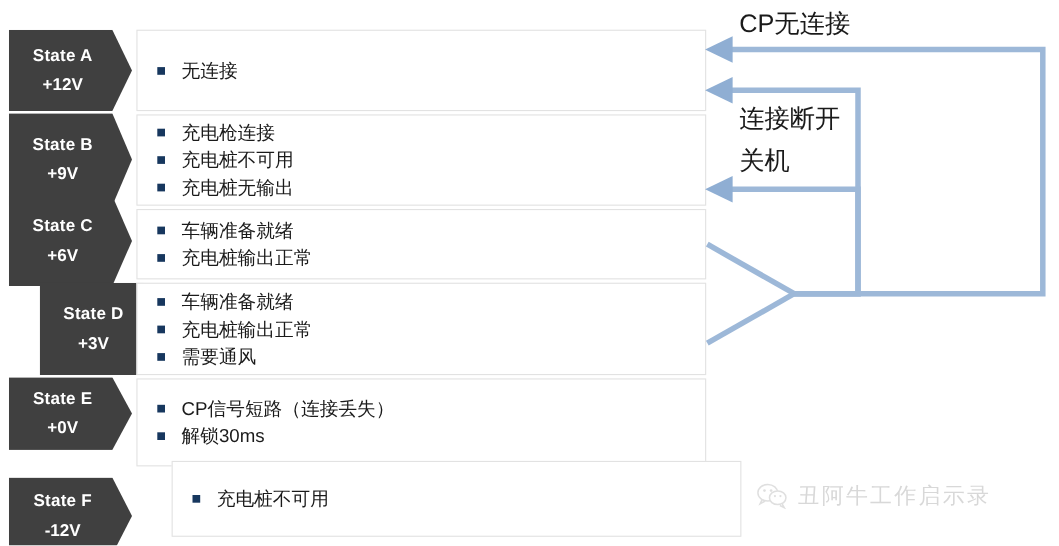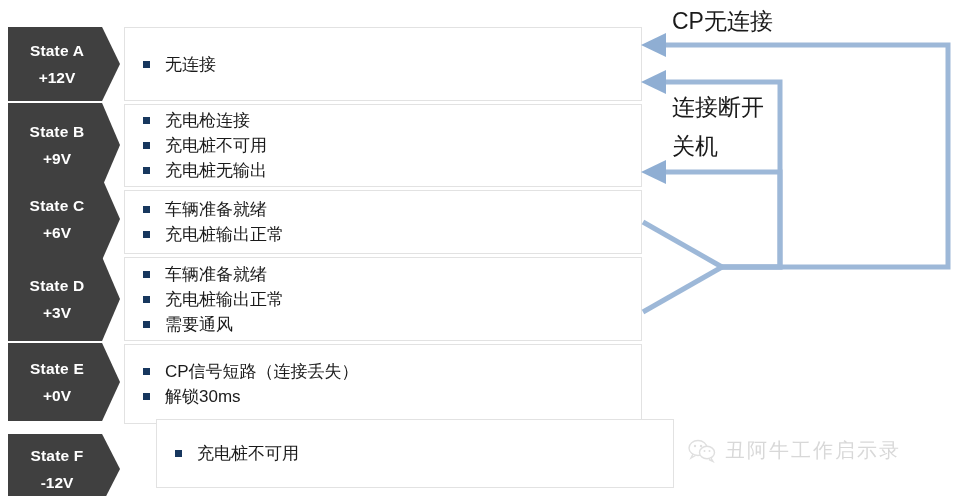--- a/index.html
+++ b/index.html
@@ -124,25 +124,25 @@
     <div class="state-volt">+12V</div>
   </div>
   <div class="state-chevron" style="top:103px; height:84px;">
     <div class="state-name">State B</div>
     <div class="state-volt">+9V</div>
   </div>
   <div class="state-chevron" style="top:178px; height:82px;">
     <div class="state-name">State C</div>
     <div class="state-volt">+6V</div>
   </div>
-  <div class="state-chevron" style="top:257px; height:84px;">
+  <div class="state-chevron" style="top:257px; height:84px;margin-left:28px;">
     <div class="state-name">State D</div>
     <div class="state-volt">+3V</div>
   </div>
-  <div class="state-chevron" style="top:343px; height:78px;justify-content:center;">
+  <div class="state-chevron" style="top:343px; height:66px;justify-content:center;">
     <div class="state-name">State E</div>
     <div class="state-volt">+0V</div>
   </div>
   <div class="state-chevron" style="top:434px; height:70px;">
     <div class="state-name">State F</div>
     <div class="state-volt">-12V</div>
   </div>
 
   <div class="desc-box" style="top:27px;  height:74px;">
     <div class="desc-item">

